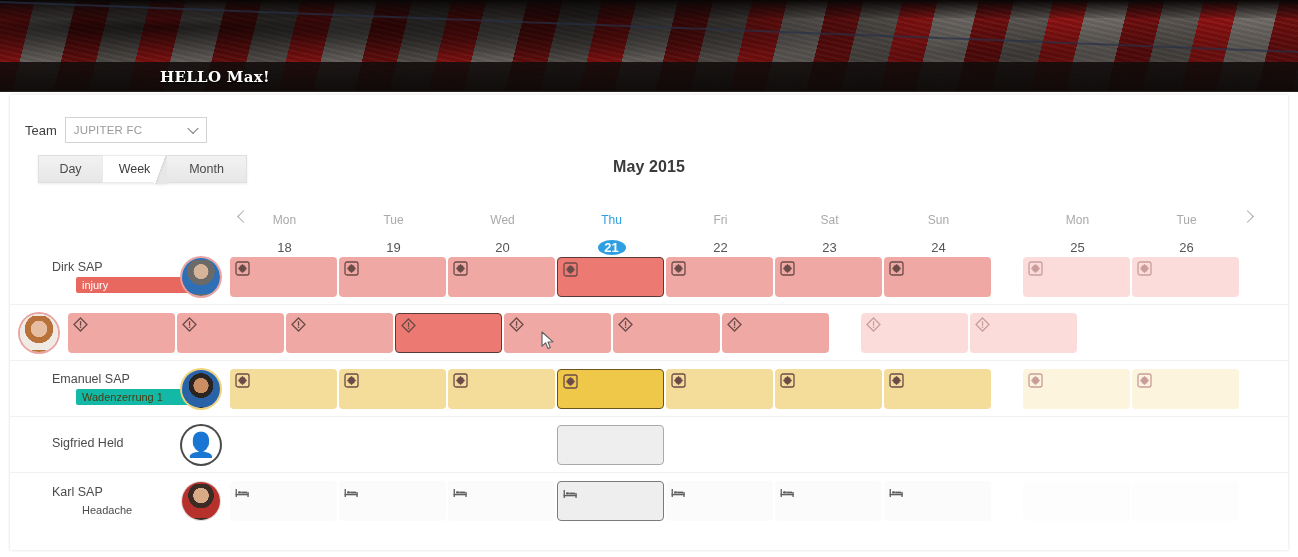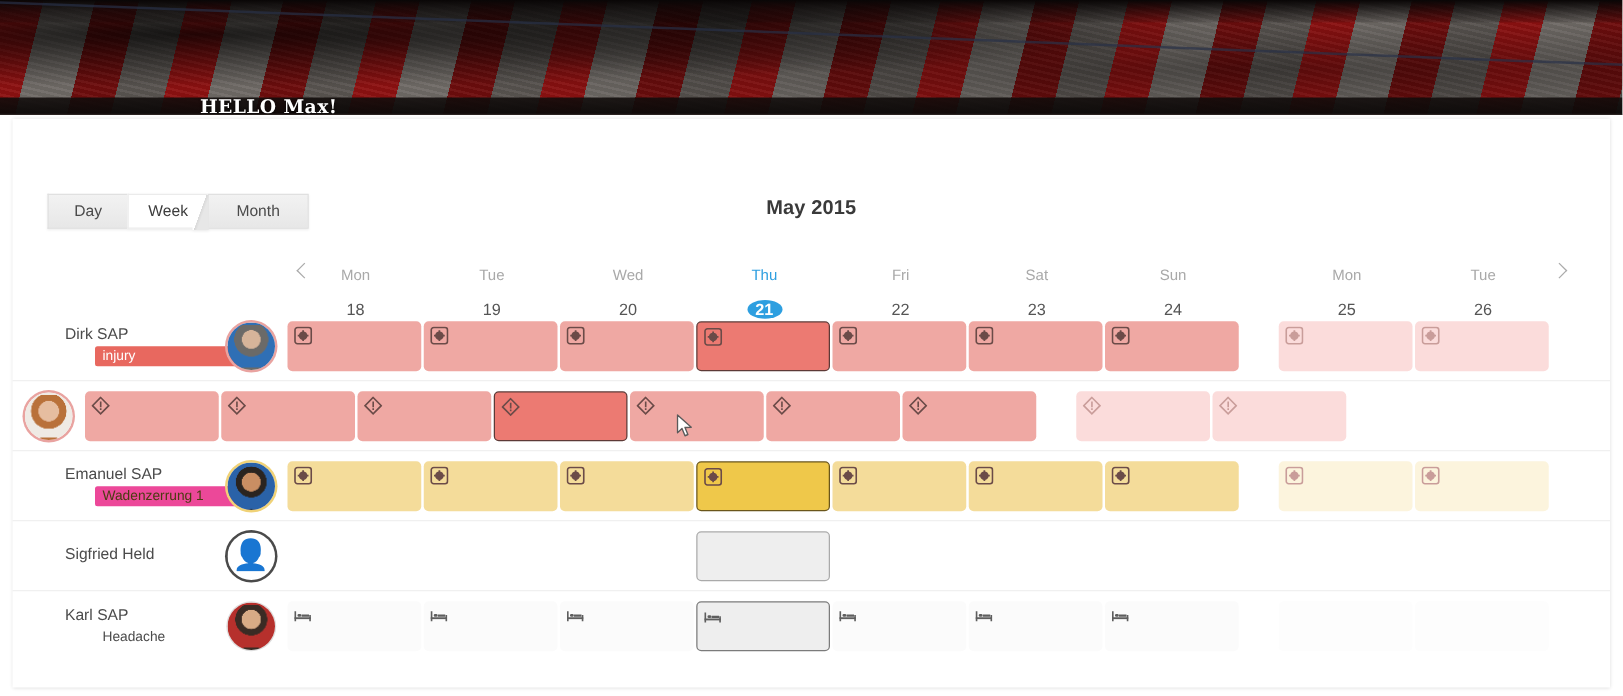--- a/index.html
+++ b/index.html
@@ -45,21 +45,21 @@
     position: absolute; left:0; right:0; top:0; height: 18px;
     background: linear-gradient(180deg, #090606 0%, rgba(9,6,6,0.15) 100%);
   }
   .banner-wire {
     position: absolute; left: -20px; top: 26px; width: 1340px; height: 50px;
     border-top: 2px solid rgba(40,48,72,0.85);
     transform: rotate(2.2deg);
     opacity: 0.8;
   }
   .banner-bottombar {
-    position: absolute; left: 0; right: 0; bottom: 0; height: 14px;
+    position: absolute; left: 0; right: 0; bottom: 0; height: 30px;
     background: linear-gradient(180deg, rgba(17,12,11,0.88) 0%, rgba(12,9,8,0.97) 100%);
     display: flex; align-items: center;
   }
   .hello {
     margin-left: 160px;
     color: #ffffff;
     font-family: "DejaVu Serif", serif;
     font-weight: bold;
     font-size: 15px;
     letter-spacing: 0.3px;
@@ -200,21 +200,21 @@
   }
   .pname { font-size: 12.5px; color: #4b4b4b; margin-bottom: 3px; }
   .ptag {
     font-size: 11px;
     border-radius: 2px;
     padding: 2px 6px;
     width: 137px;
     margin-left: 24px;
   }
   .ptag.red { background: #e8685f; color: #ffffff; }
-  .ptag.yellow { background: #ec4899; color: #4a3c10; }
+  .ptag.yellow { background: #14b8a6; color: #4a3c10; }
   .ptag.plain { background: transparent; color: #4b4b4b; padding-left: 6px; }
 
   .avatar-wrap {
     width: 58px; flex: 0 0 auto;
     display: flex; align-items: center; justify-content: center;
   }
   .avatar {
     width: 38px; height: 38px; border-radius: 50%;
     position: relative; overflow: hidden;
     border: 2px solid transparent;
@@ -281,20 +281,27 @@
   <div class="banner-darktop"></div>
   <div class="banner-wire"></div>
   <div class="banner-bottombar">
     <span class="hello">HELLO Max!</span>
   </div>
   <div class="banner-edge"></div>
 </div>
 
 <div class="panel">
 
+  <div class="team-row">
+    <span class="team-label">Team</span>
+    <div class="team-select">
+      <span class="team-value">JUPITER FC</span>
+      <span class="chev-down"></span>
+    </div>
+  </div>
 
   <div class="seg">
     <div class="seg-item">Day</div>
     <div class="seg-item active">Week</div>
     <div class="seg-item">Month</div>
   </div>
 
   <div class="month-title">May 2015</div>
 
   <div class="cal">

